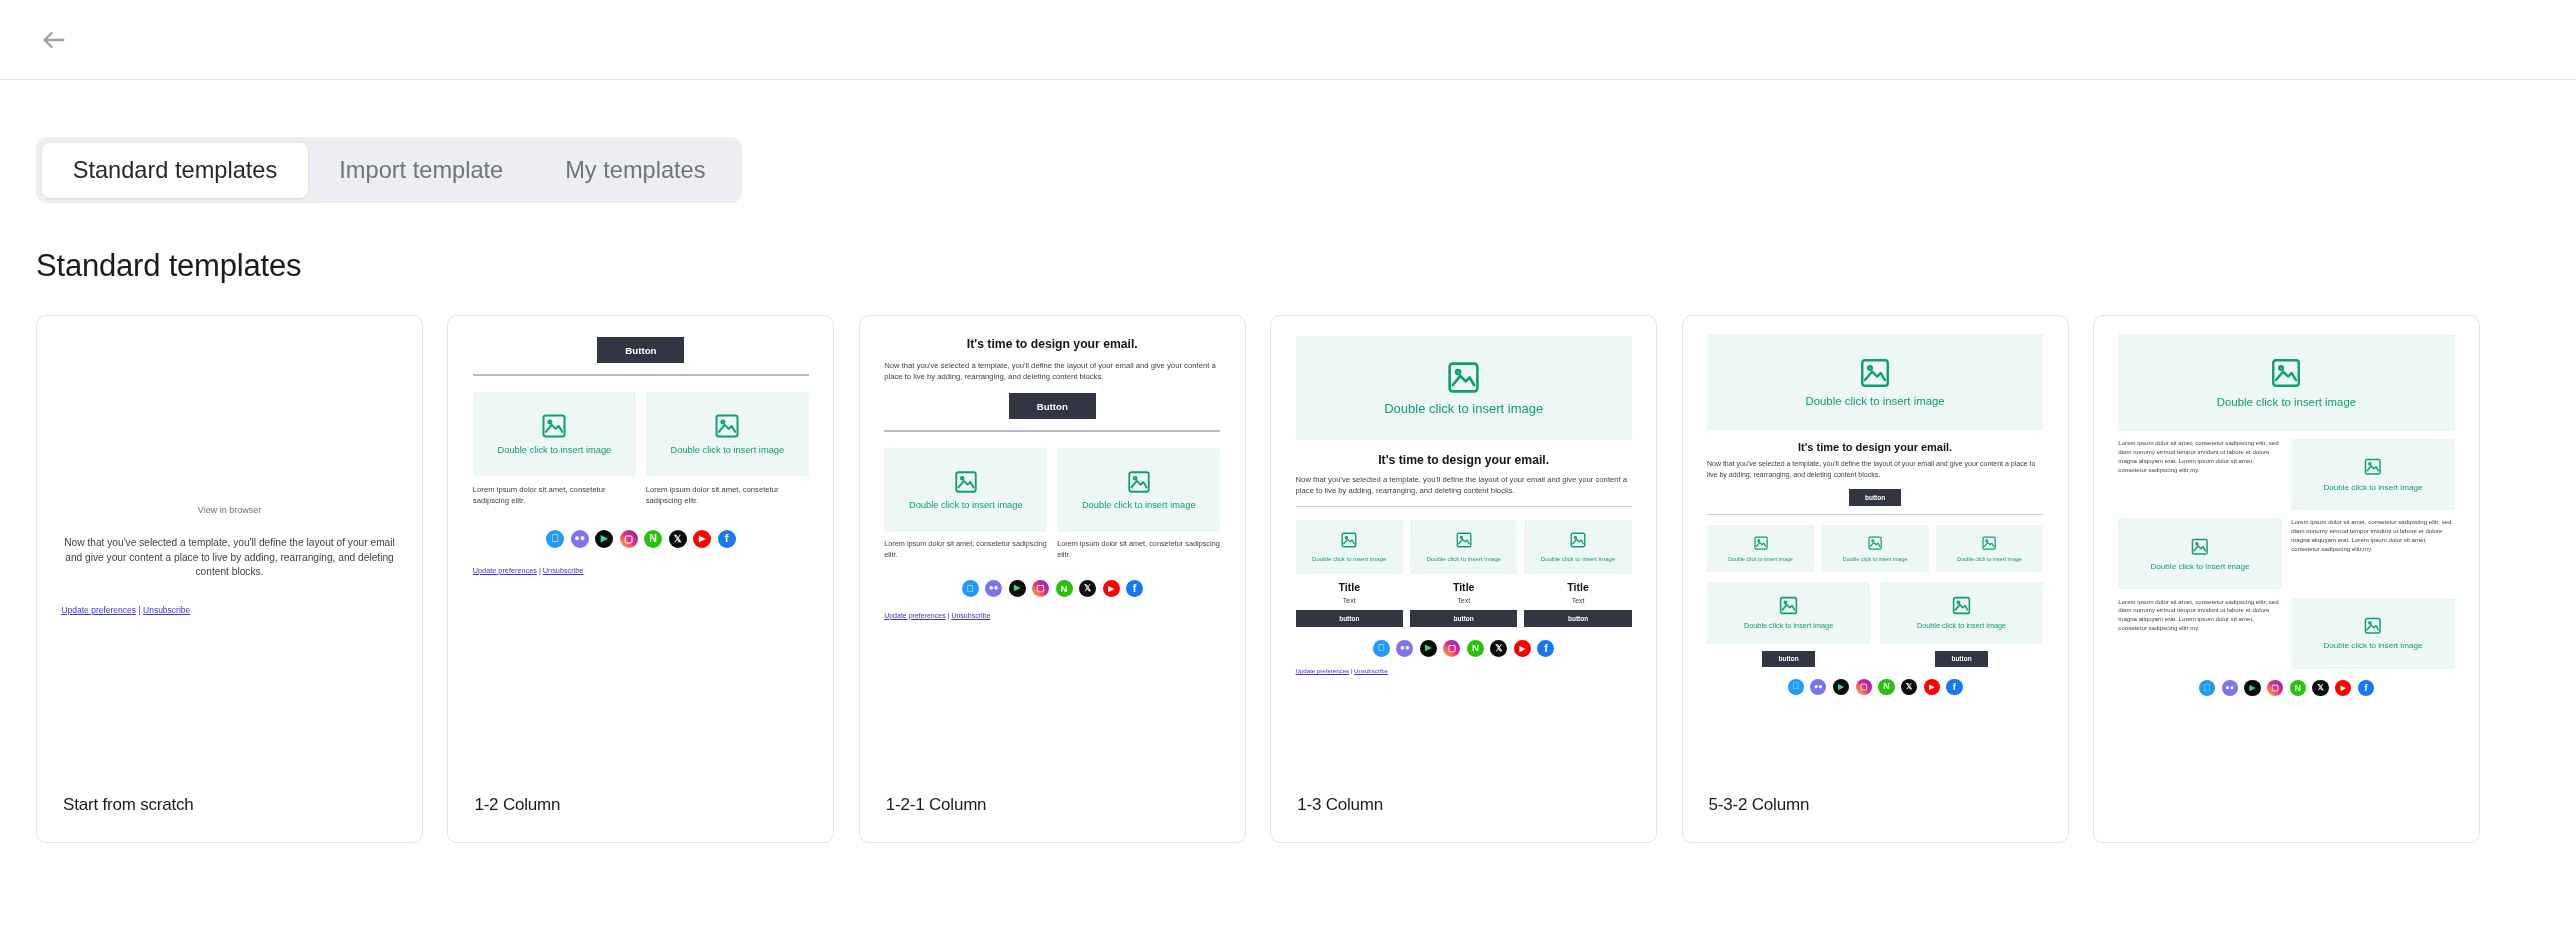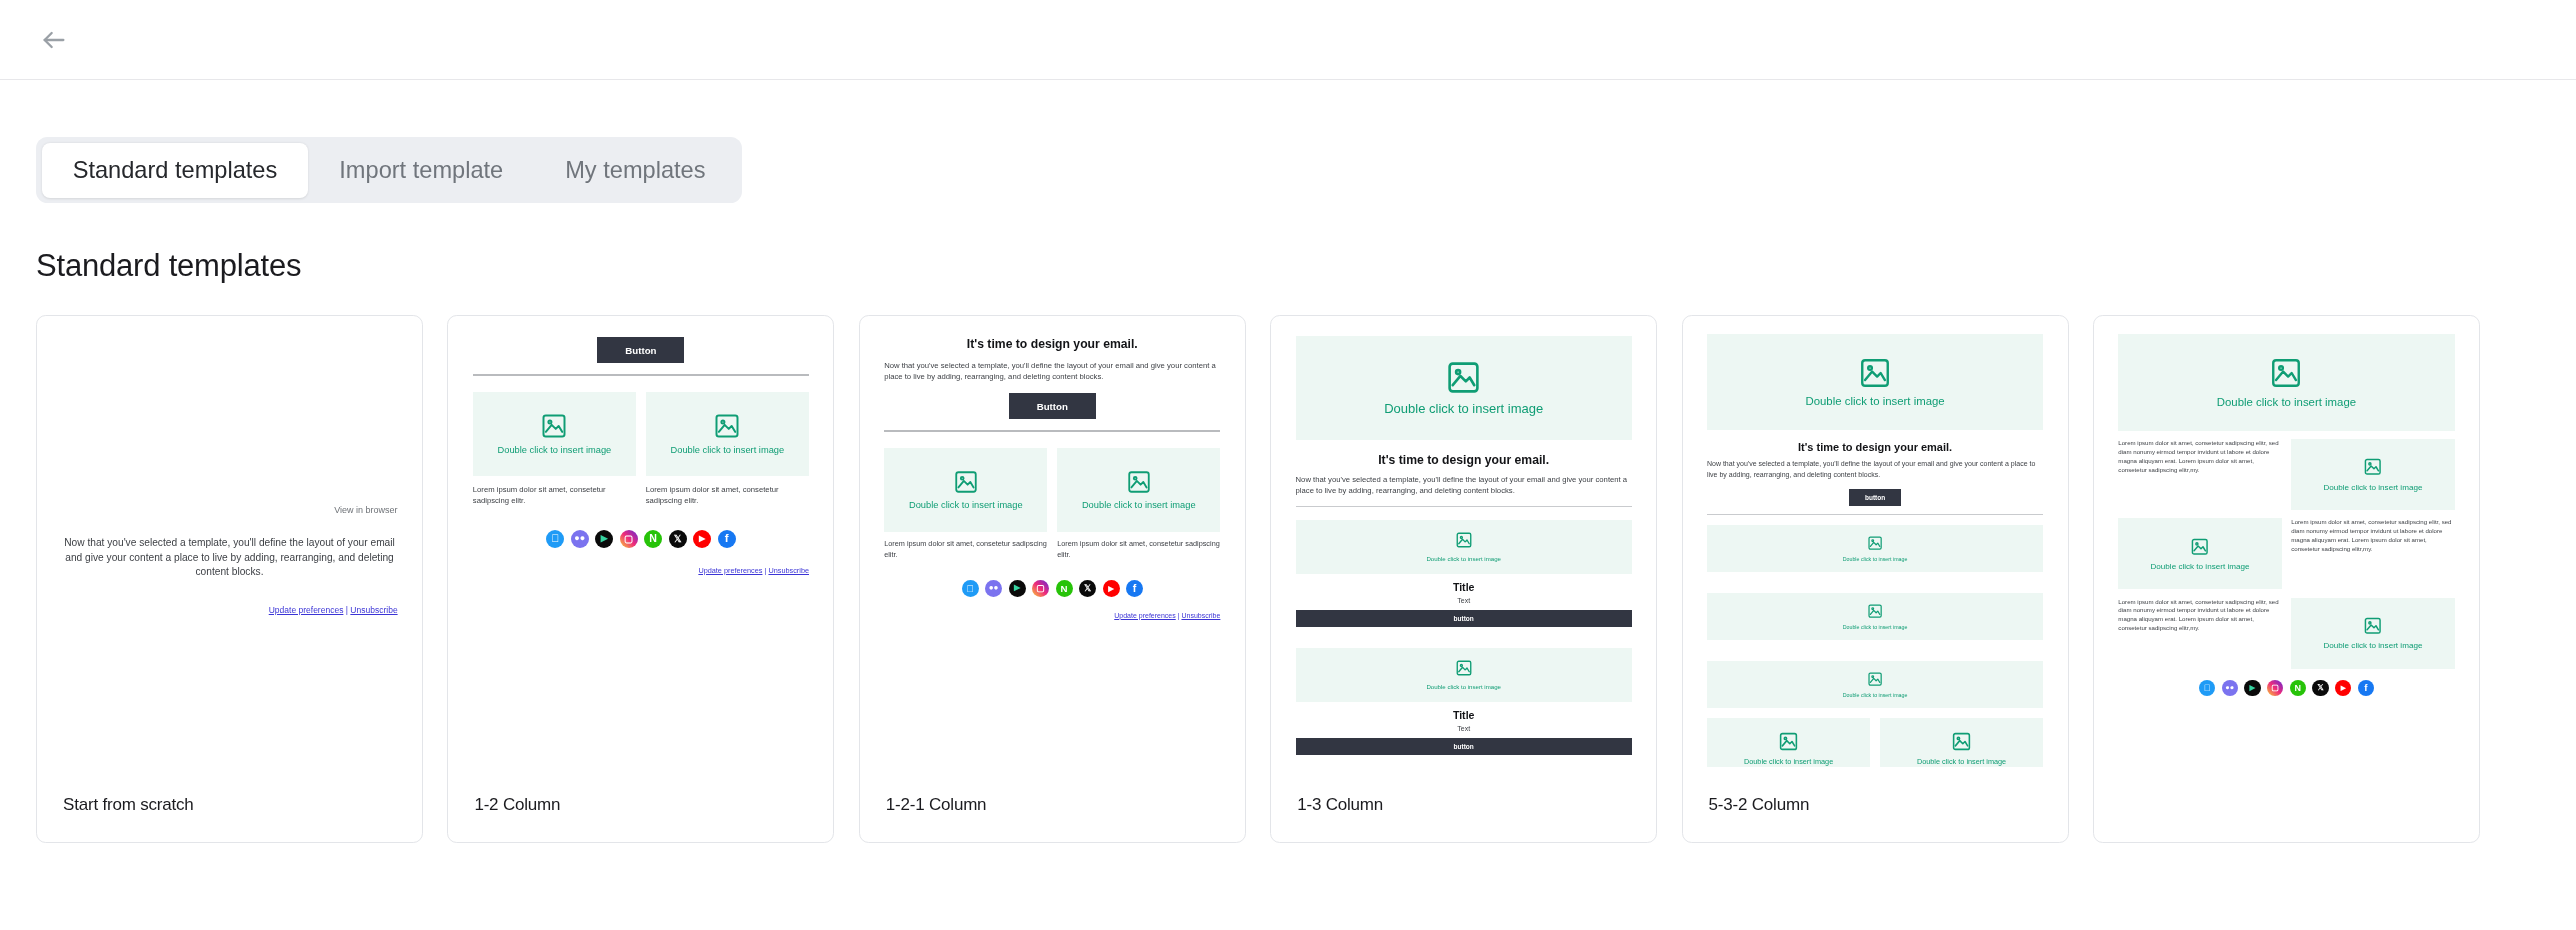--- a/index.html
+++ b/index.html
@@ -142,21 +142,21 @@
     color: #131417;
     text-align: center;
   }
   .mini-p {
     color: #3c3f44;
     line-height: 1.45;
   }
   .mini-center { text-align: center; }
 
   .links {
-    text-align: right;
+    text-align: left;
     color: #3b34d6;
   }
   .links span { text-decoration: underline; }
   .links .sep { color: #3b34d6; text-decoration: none; }
 
   .view-browser {
     text-align: center;
     color: #6e7277;
   }
 
@@ -180,21 +180,21 @@
   .ic-play      { background: #0a0a0a; }
   .ic-instagram { background: linear-gradient(45deg,#f9ce34,#ee2a7b,#6228d7); }
   .ic-naver     { background: #27c309; }
   .ic-x         { background: #0a0a0a; }
   .ic-youtube   { background: #ff0000; }
   .ic-facebook  { background: #1778f2; }
   .ic-txt { color:#fff; font-weight:bold; line-height:1; }
 
   .cols-2 { display:flex; gap:9.7px; }
   .cols-2 > div { flex:1 1 0; min-width:0; }
-  .cols-3 { display:flex; gap:21px;flex-direction:column; }
+  .cols-3 { display:flex; gap:7px; }
   .cols-3 > div { flex:1 1 0; min-width:0; }
 
   .col-cap {
     font-weight: bold;
     text-align: center;
     color: #131417;
   }
   .col-sub { text-align: center; color: #3c3f44; }
 </style>
 </head>
@@ -217,21 +217,21 @@
   </div>
 </div>
 
 <div class="section-title">Standard templates</div>
 
 <div class="grid">
 
   <div class="card">
     <div class="card-preview">
       <div style="padding-top:177px;">
-        <div class="view-browser" style="font-size:9px;text-align:right;">View in browser</div>
+        <div class="view-browser" style="font-size:9px;">View in browser</div>
         <div class="mini-p mini-center" style="font-size:10.2px;margin-top:21px;">Now that you've selected a template, you'll define the layout of your email and give your content a place to live by adding, rearranging, and deleting content blocks.</div>
         <div class="links" style="font-size:8.5px;margin-top:24.4px;">
           <span>Update preferences</span>
           <span class="sep">|</span>
           <span>Unsubscribe</span>
         </div>
       </div>
     </div>
     <div class="card-label">Start from scratch</div>
   </div>

